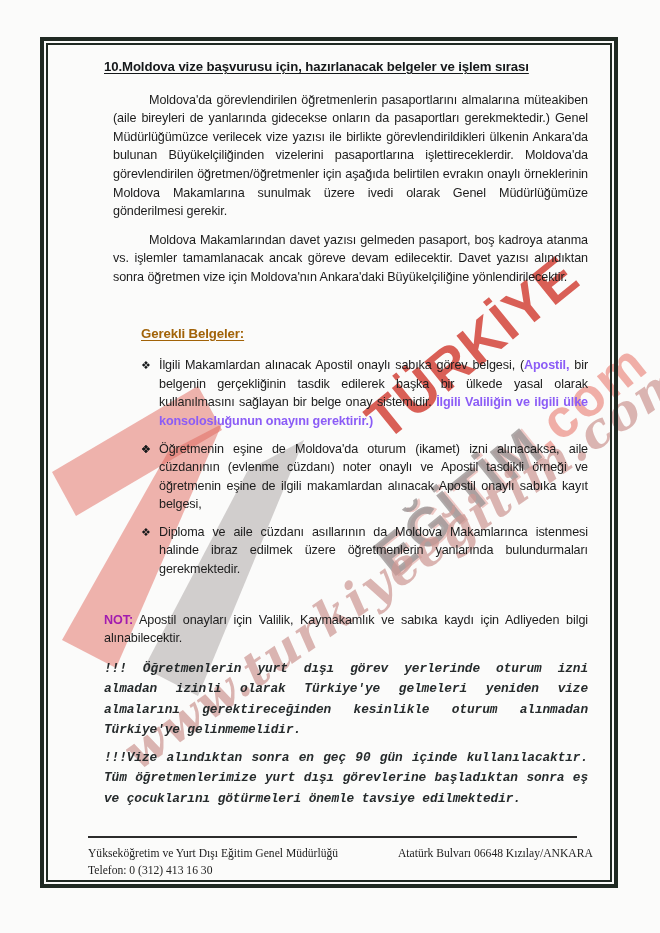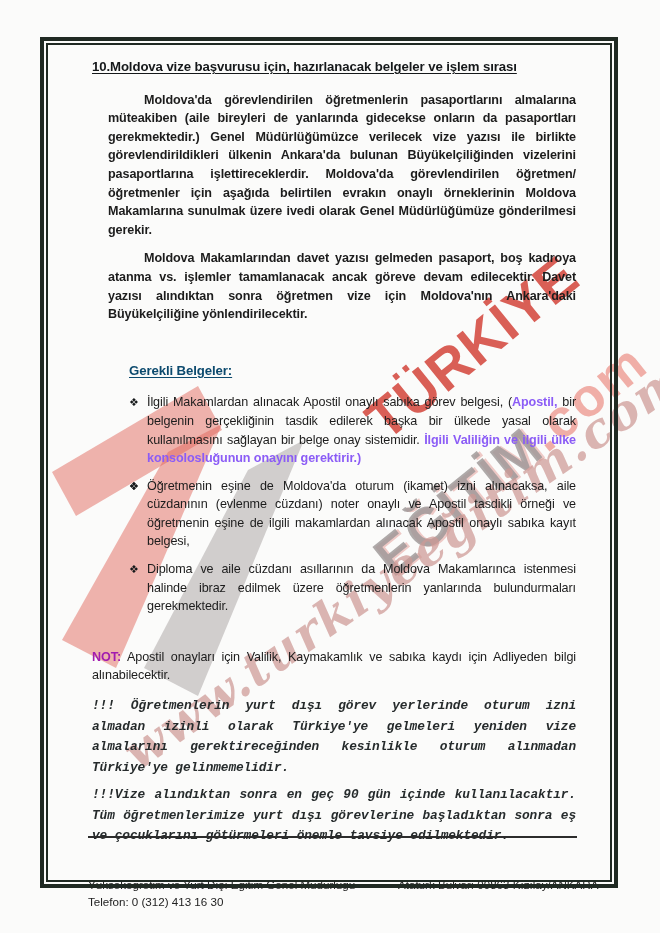--- a/index.html
+++ b/index.html
@@ -39,50 +39,50 @@
   .frame{
     position:absolute;left:40px;top:37px;width:578px;height:851px;
     box-sizing:border-box;border:4px solid #202a23;z-index:2;pointer-events:none;
   }
   .frame::after{
     content:"";position:absolute;inset:2px;border:2px solid #202a23;
   }
 
   
   .content{
-    position:absolute;left:92px;top:58px;width:484px;z-index:1;
+    position:absolute;left:104px;top:58px;width:484px;z-index:1;
     color:#1c1c1c;font-size:12.6px;line-height:18.6px;letter-spacing:-0.1px;
   }
   .doc-title{
     font-size:13.2px;font-weight:bold;color:#15181a;
     text-decoration:underline;text-underline-offset:2px;
     margin:0 0 14px 0;white-space:nowrap;
   }
-  p.body{margin:0 0 10px 16px;text-align:justify;text-indent:36px;font-weight:bold;}
+  p.body{margin:0 0 10px 9px;text-align:justify;text-indent:36px;}
   .section-heading{
     display:inline-block;margin:28px 0 13px 37px;
-    font-size:13.2px;font-weight:bold;color:#0c4a6e;
+    font-size:13.2px;font-weight:bold;color:#a16207;
     text-decoration:underline;text-underline-offset:2px;
   }
   .bullet-list{margin:0;padding:0;}
   .bullet-item{position:relative;margin:0 0 9px 0;padding-left:55px;text-align:justify;}
   .bullet-marker{position:absolute;left:37px;top:0;font-size:11px;color:#15181a;}
   .seg-bold{font-weight:bold;color:#8b5cf6;}
   .note-para{margin:32px 0 11px 0;text-align:justify;}
   .note-label{font-weight:bold;color:#a21caf;}
   .warning{
     margin:0 0 7px 0;font-size:12.8px;line-height:20.5px;
     font-weight:bold;font-style:italic;color:#262b2c;text-align:justify;font-family:Liberation Mono, monospace;
   }
 
   
   .footer-rule{position:absolute;left:88px;top:836px;width:489px;height:2px;background:#2c2c2c;z-index:1;}
   .footer{
-    position:absolute;top:876px;z-index:1;
-    font-family:Liberation Sans, sans-serif;font-size:11.6px;line-height:17px;color:#222;
+    position:absolute;top:845px;z-index:1;
+    font-family:Liberation Serif, serif;font-size:11.6px;line-height:17px;color:#222;
   }
   .footer.left{left:88px;}
   .footer.right{left:398px;}
 </style>
 </head>
 <body>
 
 <div class="page">
 
   <div class="watermark">
@@ -134,16 +134,16 @@
     <p class="warning"><span>!!!Vize alındıktan sonra en geç 90 gün içinde kullanılacaktır. Tüm öğretmenlerimize yurt dışı görevlerine başladıktan sonra eş ve çocuklarını götürmeleri önemle tavsiye edilmektedir.</span></p>
 
   </div>
 
   <div class="footer-rule"></div>
   <div class="footer left">
     <div>Yükseköğretim ve Yurt Dışı Eğitim Genel Müdürlüğü</div>
     <div>Telefon: 0 (312) 413 16 30</div>
   </div>
   <div class="footer right">
-    <div>Atatürk Bulvarı 09863 Kızılay/ANKARA</div>
+    <div>Atatürk Bulvarı 06648 Kızılay/ANKARA</div>
   </div>
 
 </div>
 
 </body></html>

